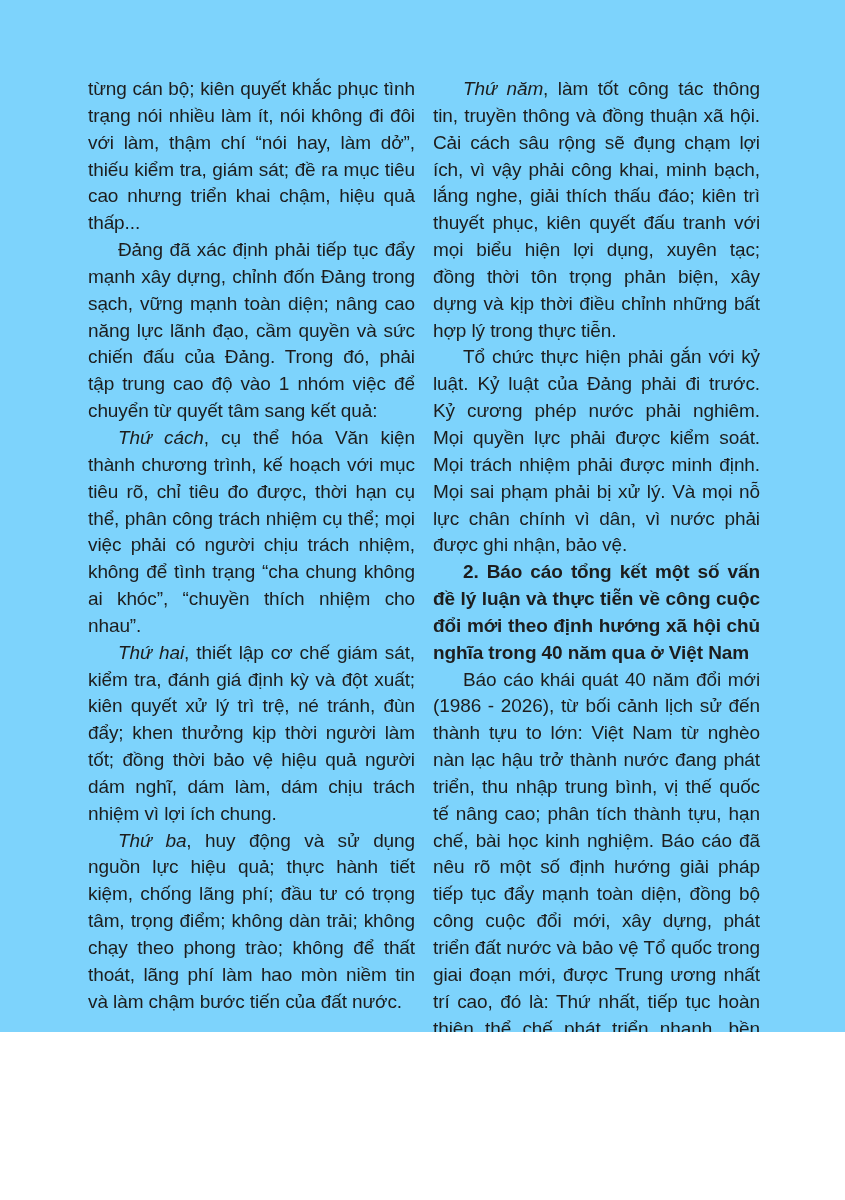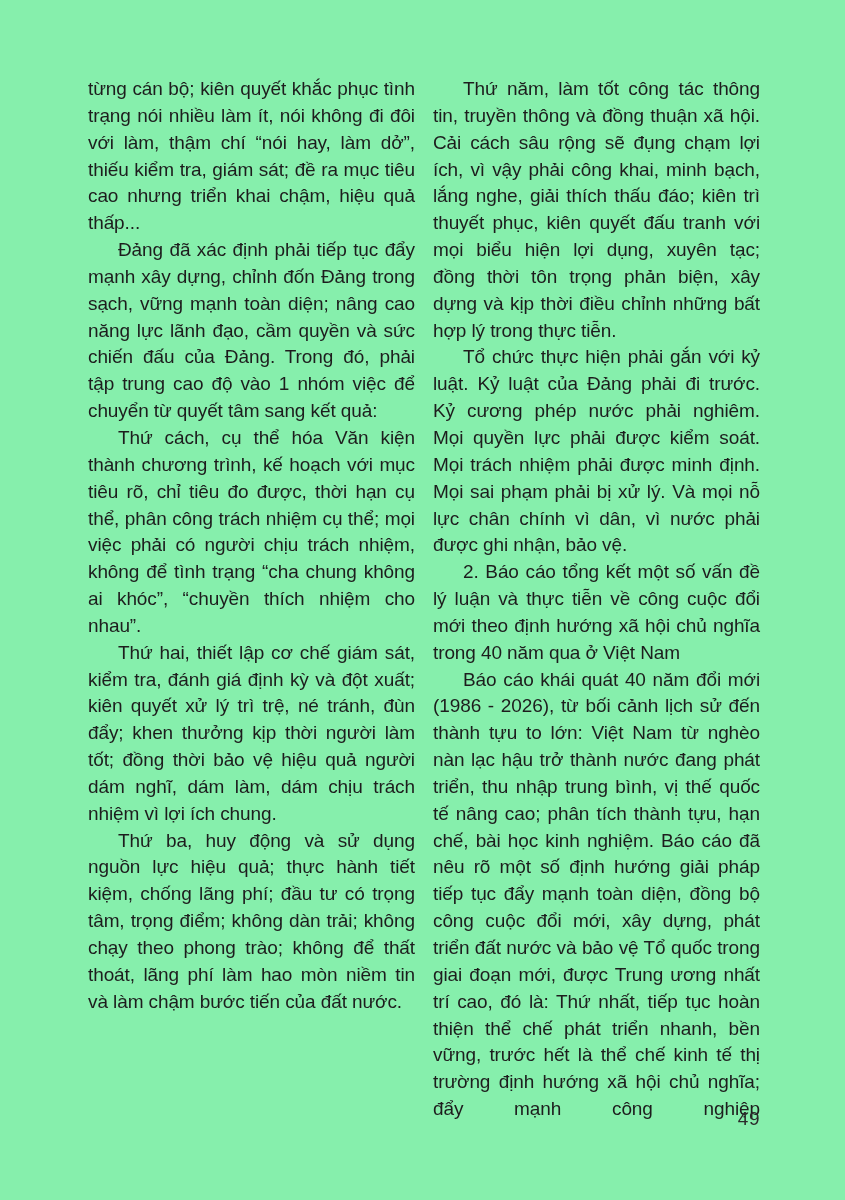--- a/index.html
+++ b/index.html
@@ -10,49 +10,50 @@
     width: 845px;
     height: 1200px;
     background: #ffffff;
     font-family: "Liberation Sans", "DejaVu Sans", sans-serif;
     color: #1d1d1d;
   }
   .page {
     position: relative;
     box-sizing: border-box;
     width: 845px;
-    height: 1200px;
+    height: 1032px;
     padding: 76px 4px 0 88px;
     overflow: hidden;
-    background: #86efac;
+    background: #7dd3fc;
   }
   .columns {
     display: flex;
     gap: 18px;
   }
   .column {
     width: 327px;
     font-size: 19px;
     line-height: 26.85px;
     letter-spacing: -0.1px;
     text-align: justify;
   }
   p.para {
     margin: 0;
   }
   p.para.indent {
     text-indent: 30px;
   }
   p.para.heading {
-    font-weight: 400;
+    font-weight: 700;
   }
   p.para.justify-last {
     text-align-last: justify;
   }
   .it {
+    font-style: italic;
   }
   .page-number {
     position: absolute;
     top: 1108px;
     right: 85px;
     font-size: 19px;
     color: #2b2b2b;
     letter-spacing: 0.5px;
   }
 </style>

